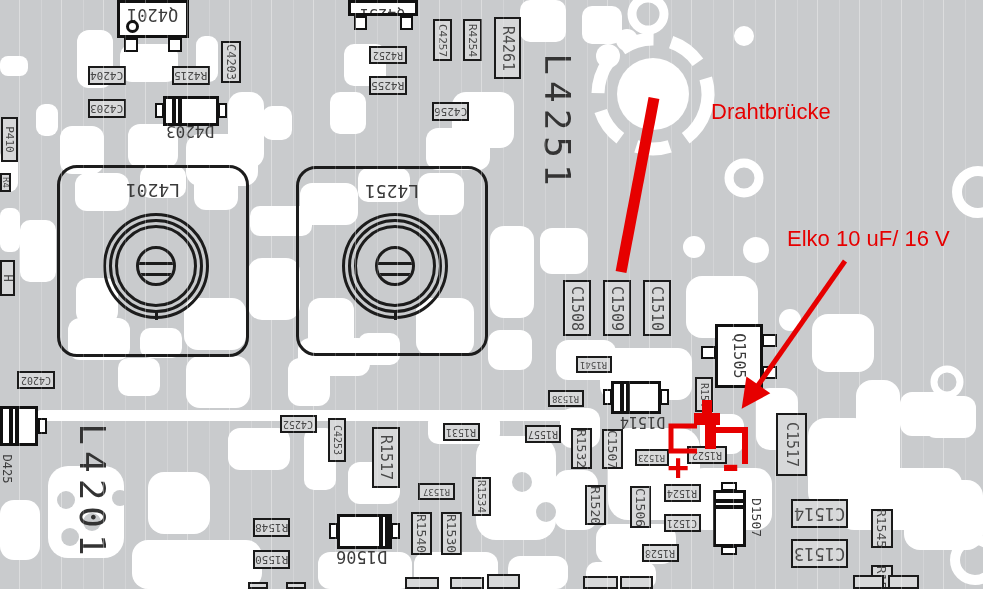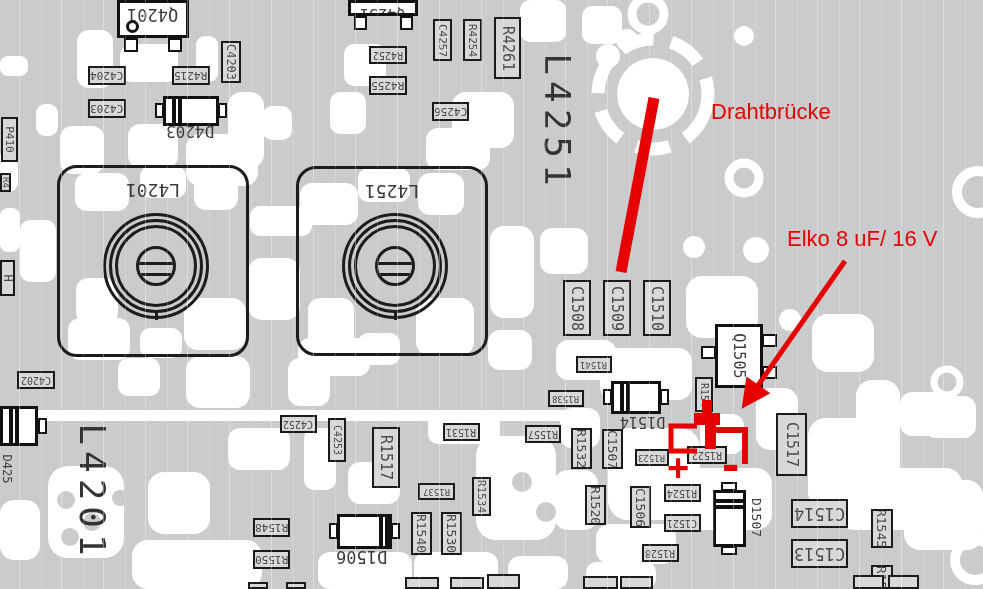--- a/index.html
+++ b/index.html
@@ -383,16 +383,16 @@
       <line x1="654" y1="98" x2="621" y2="272" stroke="#e60000" stroke-width="11"></line>
       <line x1="845" y1="261" x2="745" y2="404" stroke="#e60000" stroke-width="5" marker-end="url(#arrow)"></line>
       <rect x="702" y="400" width="10" height="16" fill="#e60000"></rect>
       <rect x="694" y="413" width="26" height="12" fill="#e60000"></rect>
       <rect x="705" y="423" width="11" height="26" fill="#e60000"></rect>
       <polyline points="697,426 671,426 671,451 697,451" fill="none" stroke="#e60000" stroke-width="5"></polyline>
       <polyline points="716,430 745,430 745,464" fill="none" stroke="#e60000" stroke-width="6"></polyline>
     </svg>
 
   <div class="redtext" id="wirebridge-label" style="left: 711px; top: 99px;">Drahtbrücke</div>
-  <div class="redtext" id="elko-label" style="left: 787px; top: 226px;">Elko 8 uF/ 16 V</div>
+  <div class="redtext" id="elko-label" style="left: 787px; top: 226px;">Elko 10 uF/ 16 V</div>
   <div class="redsign" style="left:667px;top:449px;font-size:38px;">+</div>
   <div class="redsign" style="left:722px;top:437px;font-size:52px;">-</div>
 </div>
 
 </body></html>

